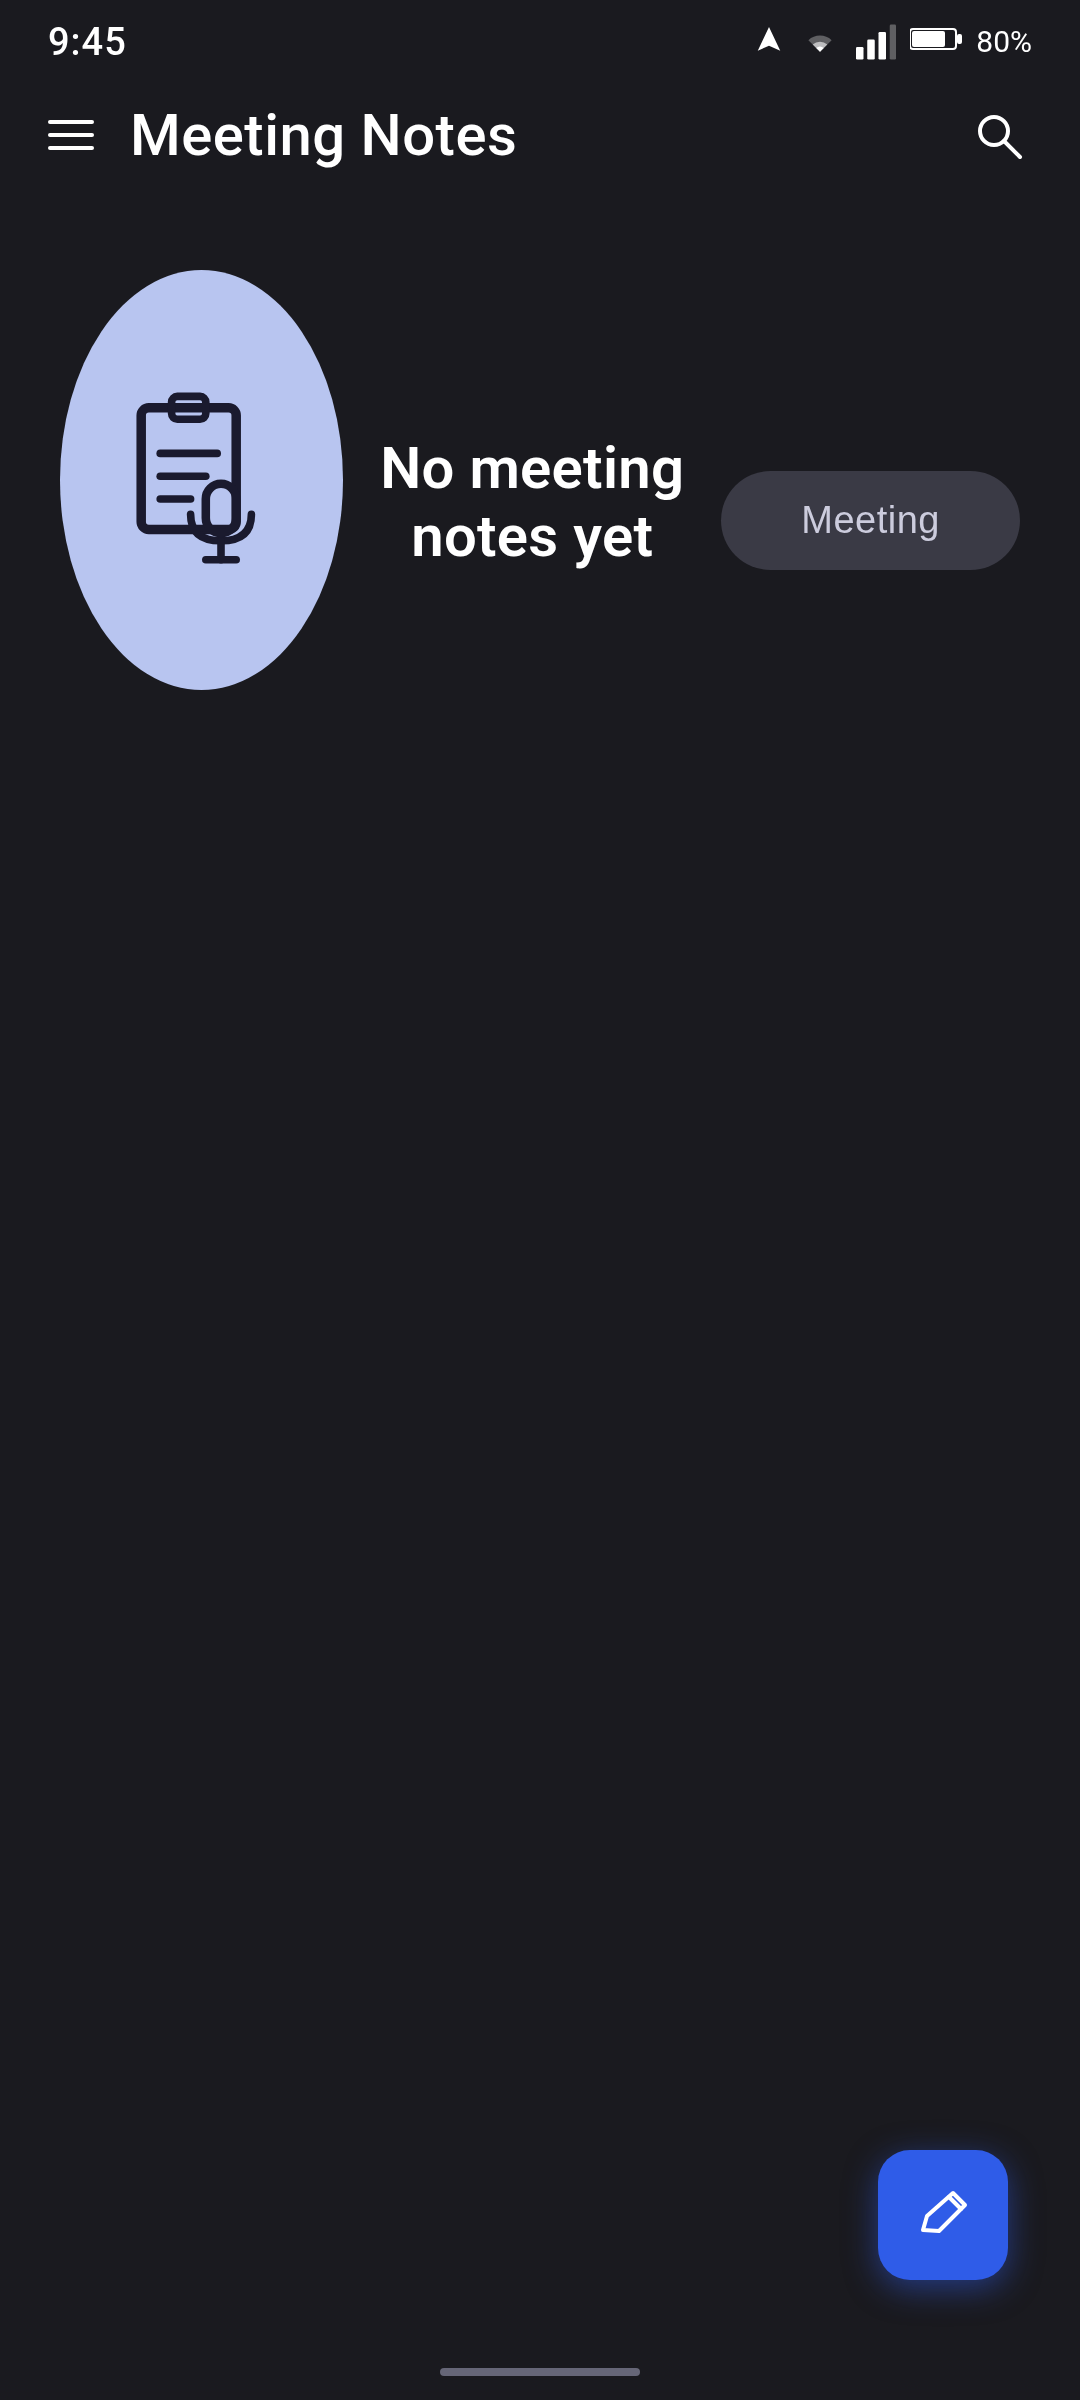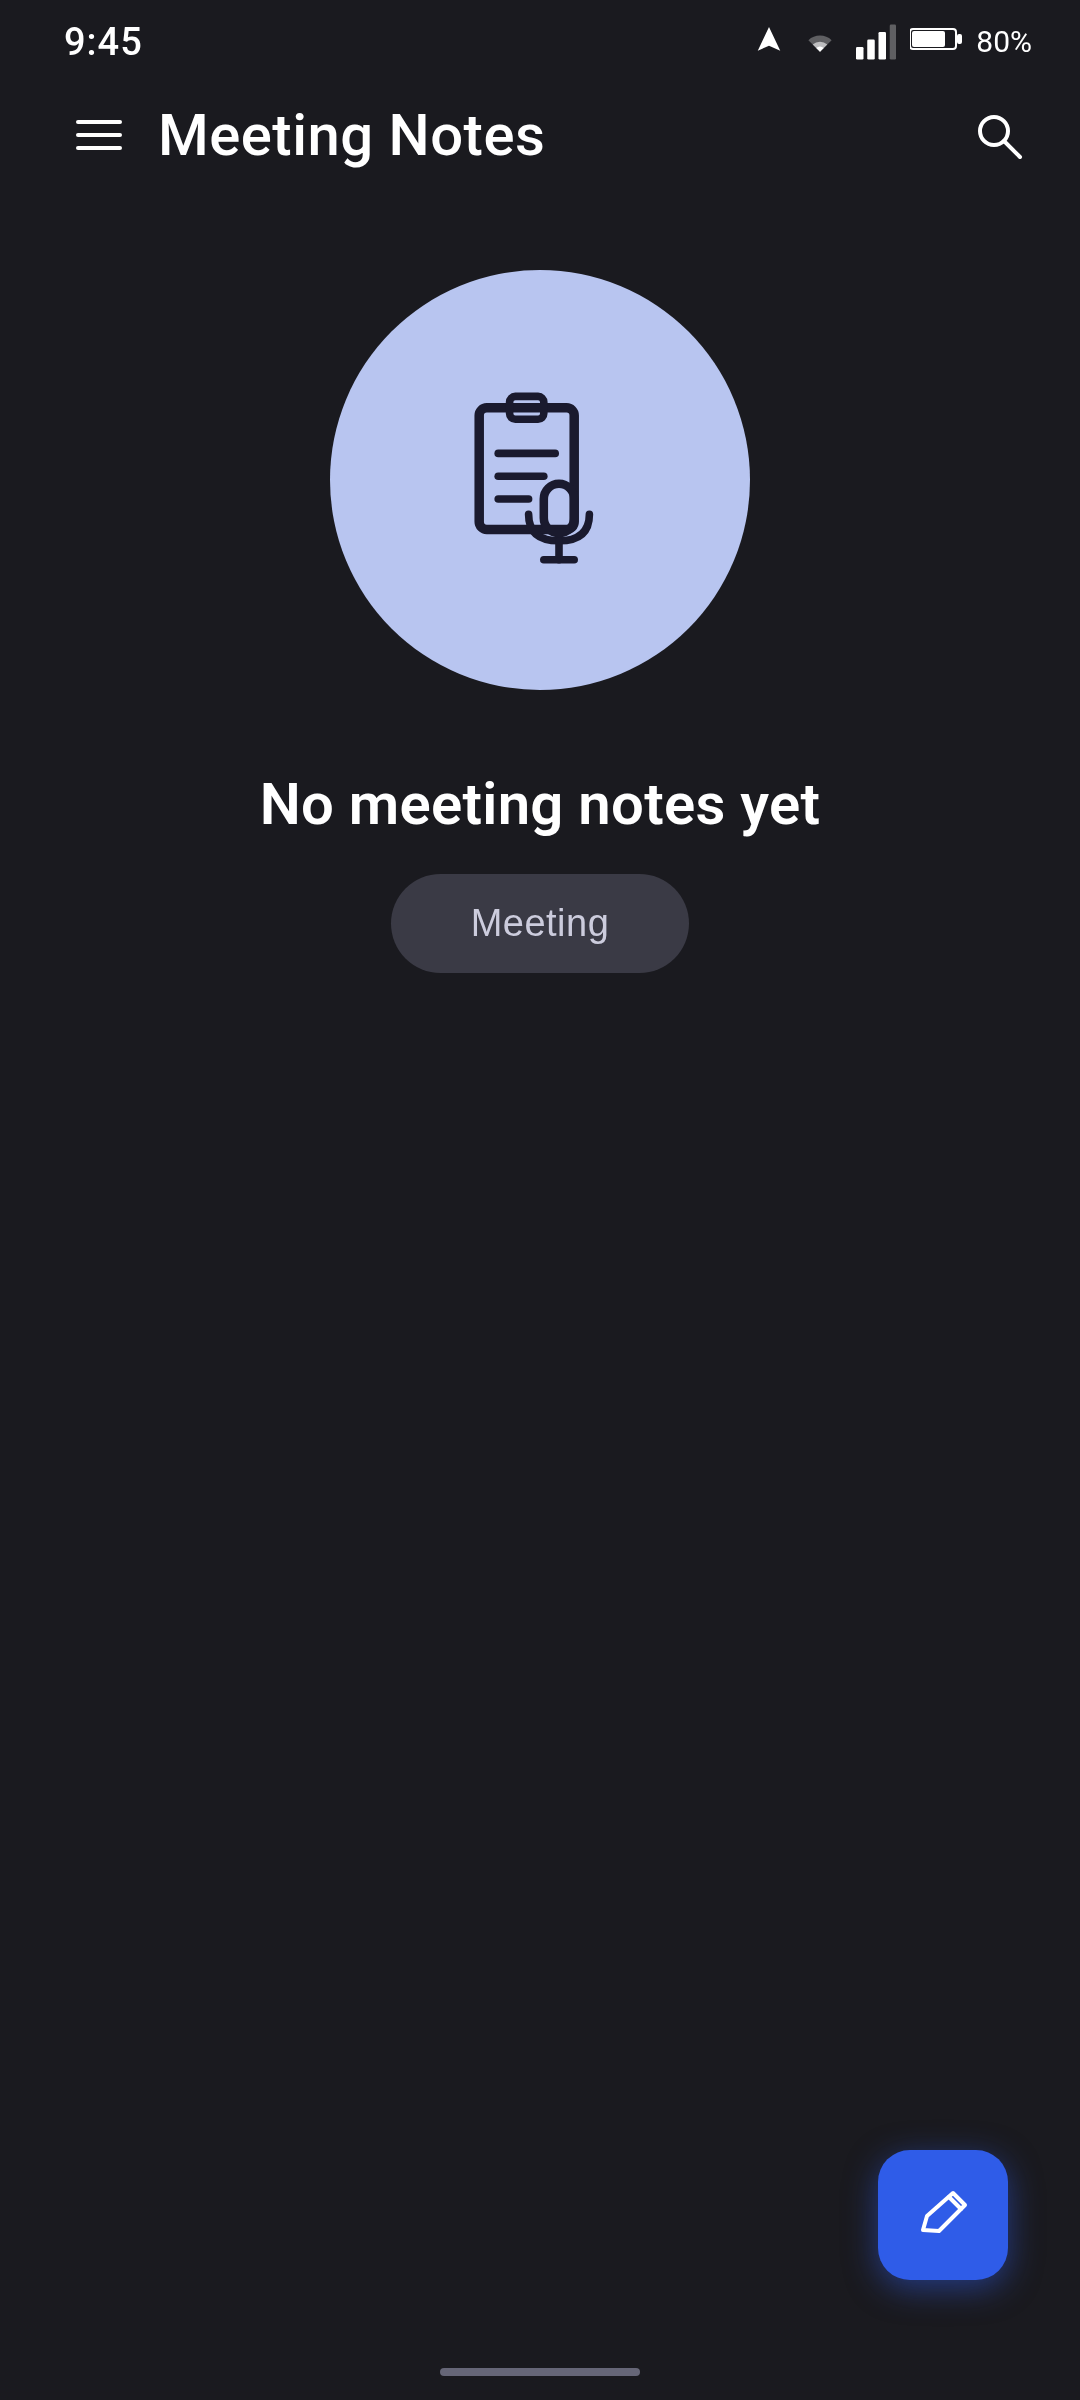--- a/index.html
+++ b/index.html
@@ -17,21 +17,21 @@
       color: #ffffff;
       overflow: hidden;
       position: relative;
     }
 
     
     .status-bar {
       display: flex;
       justify-content: space-between;
       align-items: center;
-      padding: 18px 48px 14px 64px;
+      padding: 18px 48px 14px 48px;
       height: 80px;
     }
 
     .status-time {
       font-size: 38px;
       font-weight: 500;
       color: #ffffff;
       letter-spacing: 1px;
     }
 
@@ -47,21 +47,20 @@
       font-weight: 400;
     }
 
     
     .header {
       display: flex;
       align-items: center;
       justify-content: space-between;
       padding: 24px 48px;
       height: 110px;
-      margin-left: 28px;
     }
 
     .header-left {
       display: flex;
       align-items: center;
       gap: 36px;
     }
 
     .menu-icon {
       display: flex;
@@ -89,21 +88,21 @@
       height: 68px;
       display: flex;
       align-items: center;
       justify-content: center;
       cursor: pointer;
     }
 
     
     .main-content {
       display: flex;
-      flex-direction: column;
+      flex-direction: row;
       align-items: center;
       padding: 80px 60px 0 60px;
     }
 
     
     .circle-icon-container {
       width: 420px;
       height: 420px;
       border-radius: 50%;
       background-color: #b8c5f0;

